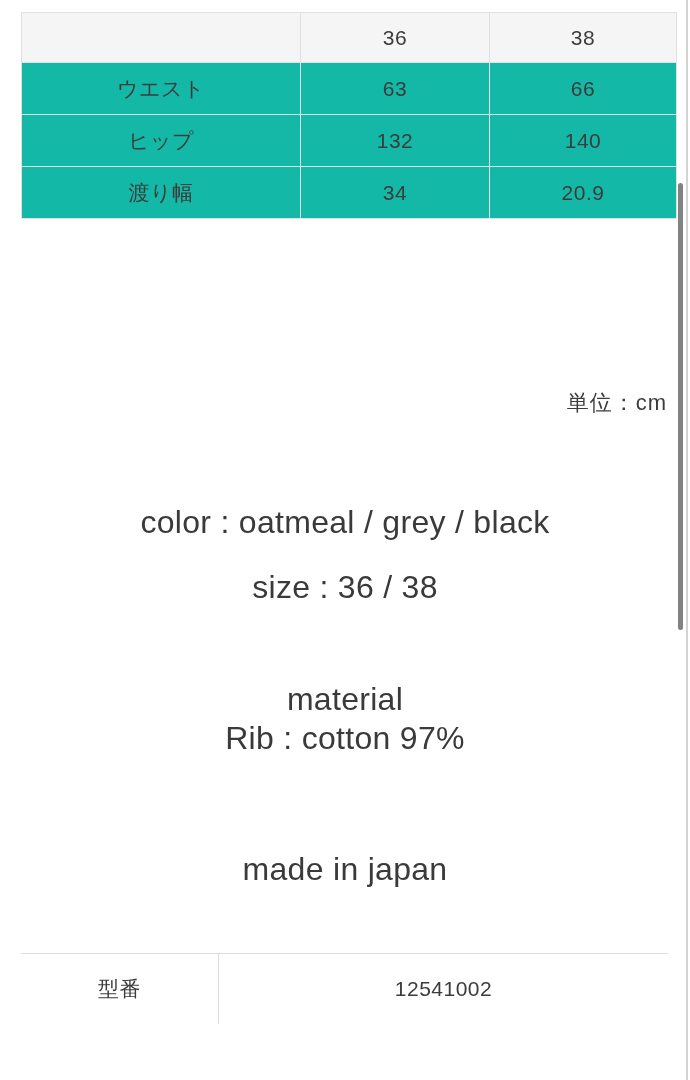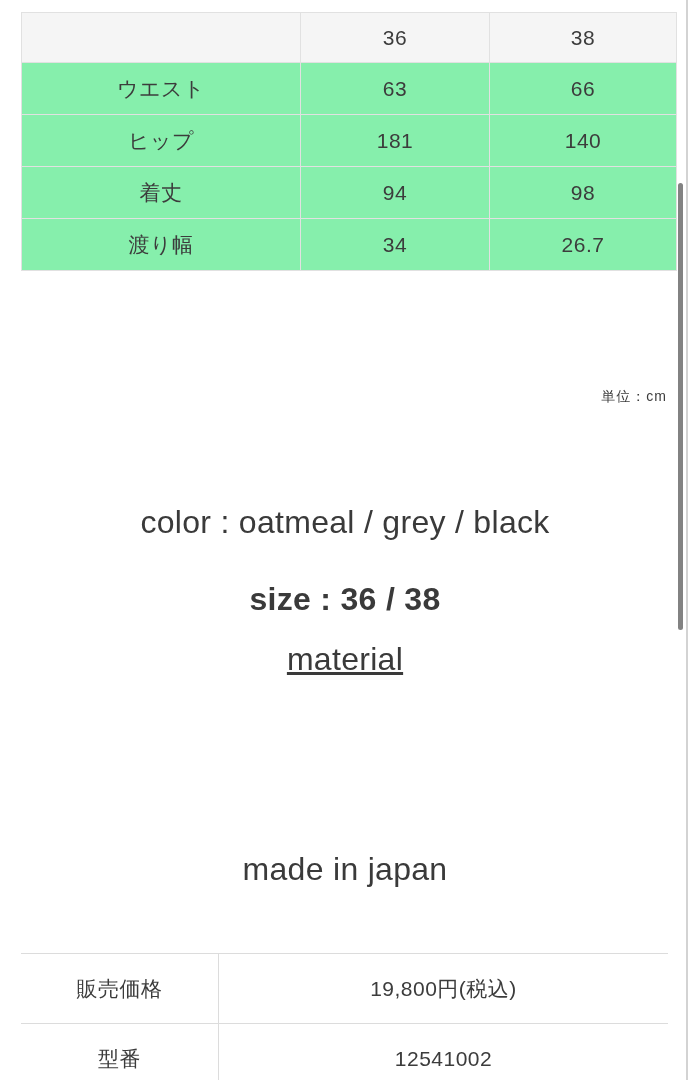--- a/index.html
+++ b/index.html
@@ -14,37 +14,37 @@
     position:absolute;left:21px;top:12px;width:646px;
     border-collapse:collapse;table-layout:fixed;
   }
   .size-table th,.size-table td{
     border:1px solid #e1e1e1;
     text-align:center;vertical-align:middle;
     font-size:21px;font-weight:400;letter-spacing:0.5px;color:#3c3c3c;
   }
   .size-table thead tr{height:50px;}
   .size-table thead th{background:#f5f5f5;}
-  .size-table tbody tr{height:52px;background:#86efac;margin-top:8px;}
+  .size-table tbody tr{height:52px;background:#14b8a6;margin-top:8px;}
   .size-table .c0{width:276px;}
   .size-table .c1{width:186px;}
   .size-table .c2{width:184px;}
   
   .unit-note{
     position:absolute;left:21px;top:388px;width:646px;
-    text-align:right;font-size:14px;letter-spacing:1px;color:#3c3c3c;
+    text-align:right;font-size:22px;letter-spacing:1px;color:#3c3c3c;
   }
   
   .info-line{
     position:absolute;left:0;width:690px;text-align:center;
     font-size:32px;letter-spacing:0.3px;color:#3a3a3a;line-height:38px;
   }
   .line-color{top:503px;}
-  .line-size{top:580px;font-weight:bold;}
-  .block-material{top:640px;line-height:38.5px;text-decoration:underline;}
+  .line-size{top:568px;}
+  .block-material{top:680px;line-height:38.5px;}
   .line-madein{top:850px;}
   
   .price-table{
     position:absolute;left:21px;top:953px;width:647px;
     border-collapse:collapse;table-layout:fixed;
   }
   .price-table tr{height:70px;border-top:1px solid #dcdcdc;}
   .price-table td{
     text-align:center;vertical-align:middle;
     font-size:21px;letter-spacing:0.5px;color:#3c3c3c;
@@ -72,51 +72,43 @@
     </tr>
   </thead>
   <tbody>
     <tr>
       <td class="c0">ウエスト</td>
       <td class="c1">63</td>
       <td class="c2">66</td>
     </tr>
     <tr>
       <td class="c0">ヒップ</td>
-      <td class="c1">181</td>
+      <td class="c1">132</td>
       <td class="c2">140</td>
-    </tr>
-    <tr>
-      <td class="c0">着丈</td>
-      <td class="c1">94</td>
-      <td class="c2">98</td>
     </tr>
     <tr>
       <td class="c0">渡り幅</td>
       <td class="c1">34</td>
-      <td class="c2">26.7</td>
+      <td class="c2">20.9</td>
     </tr>
   </tbody>
 </table>
 
 <div class="unit-note">単位：cm</div>
 
 <div class="info-line line-color">color : oatmeal / grey / black</div>
 <div class="info-line line-size">size : 36 / 38</div>
 <div class="info-line block-material">
   <div>material</div>
+  <div>Rib : cotton 97%</div>
 </div>
 <div class="info-line line-madein">made in japan</div>
 
 <table class="price-table">
   <tbody>
-    <tr>
-      <td class="label">販売価格</td>
-      <td class="value">19,800円(税込)</td>
-    </tr>
     <tr>
       <td class="label">型番</td>
       <td class="value">12541002</td>
     </tr>
   </tbody>
 </table>
 
 <div class="edge-line"></div>
 
 <div class="scroll-thumb"></div>

